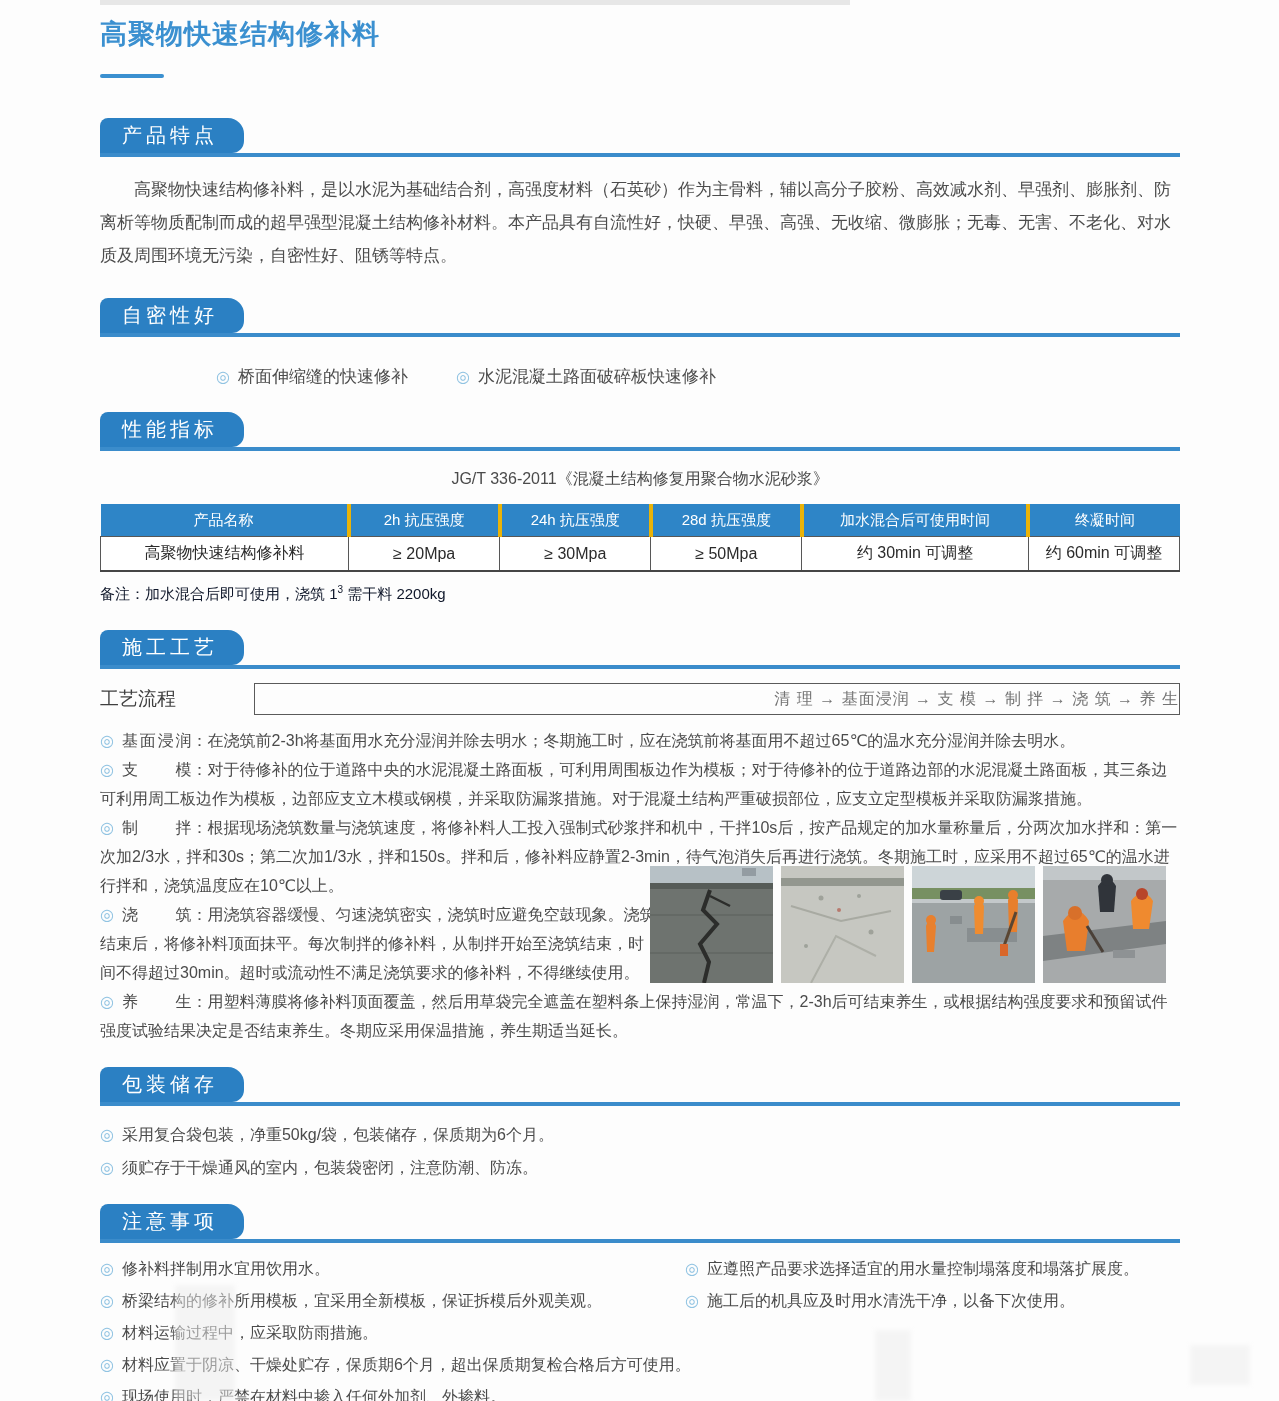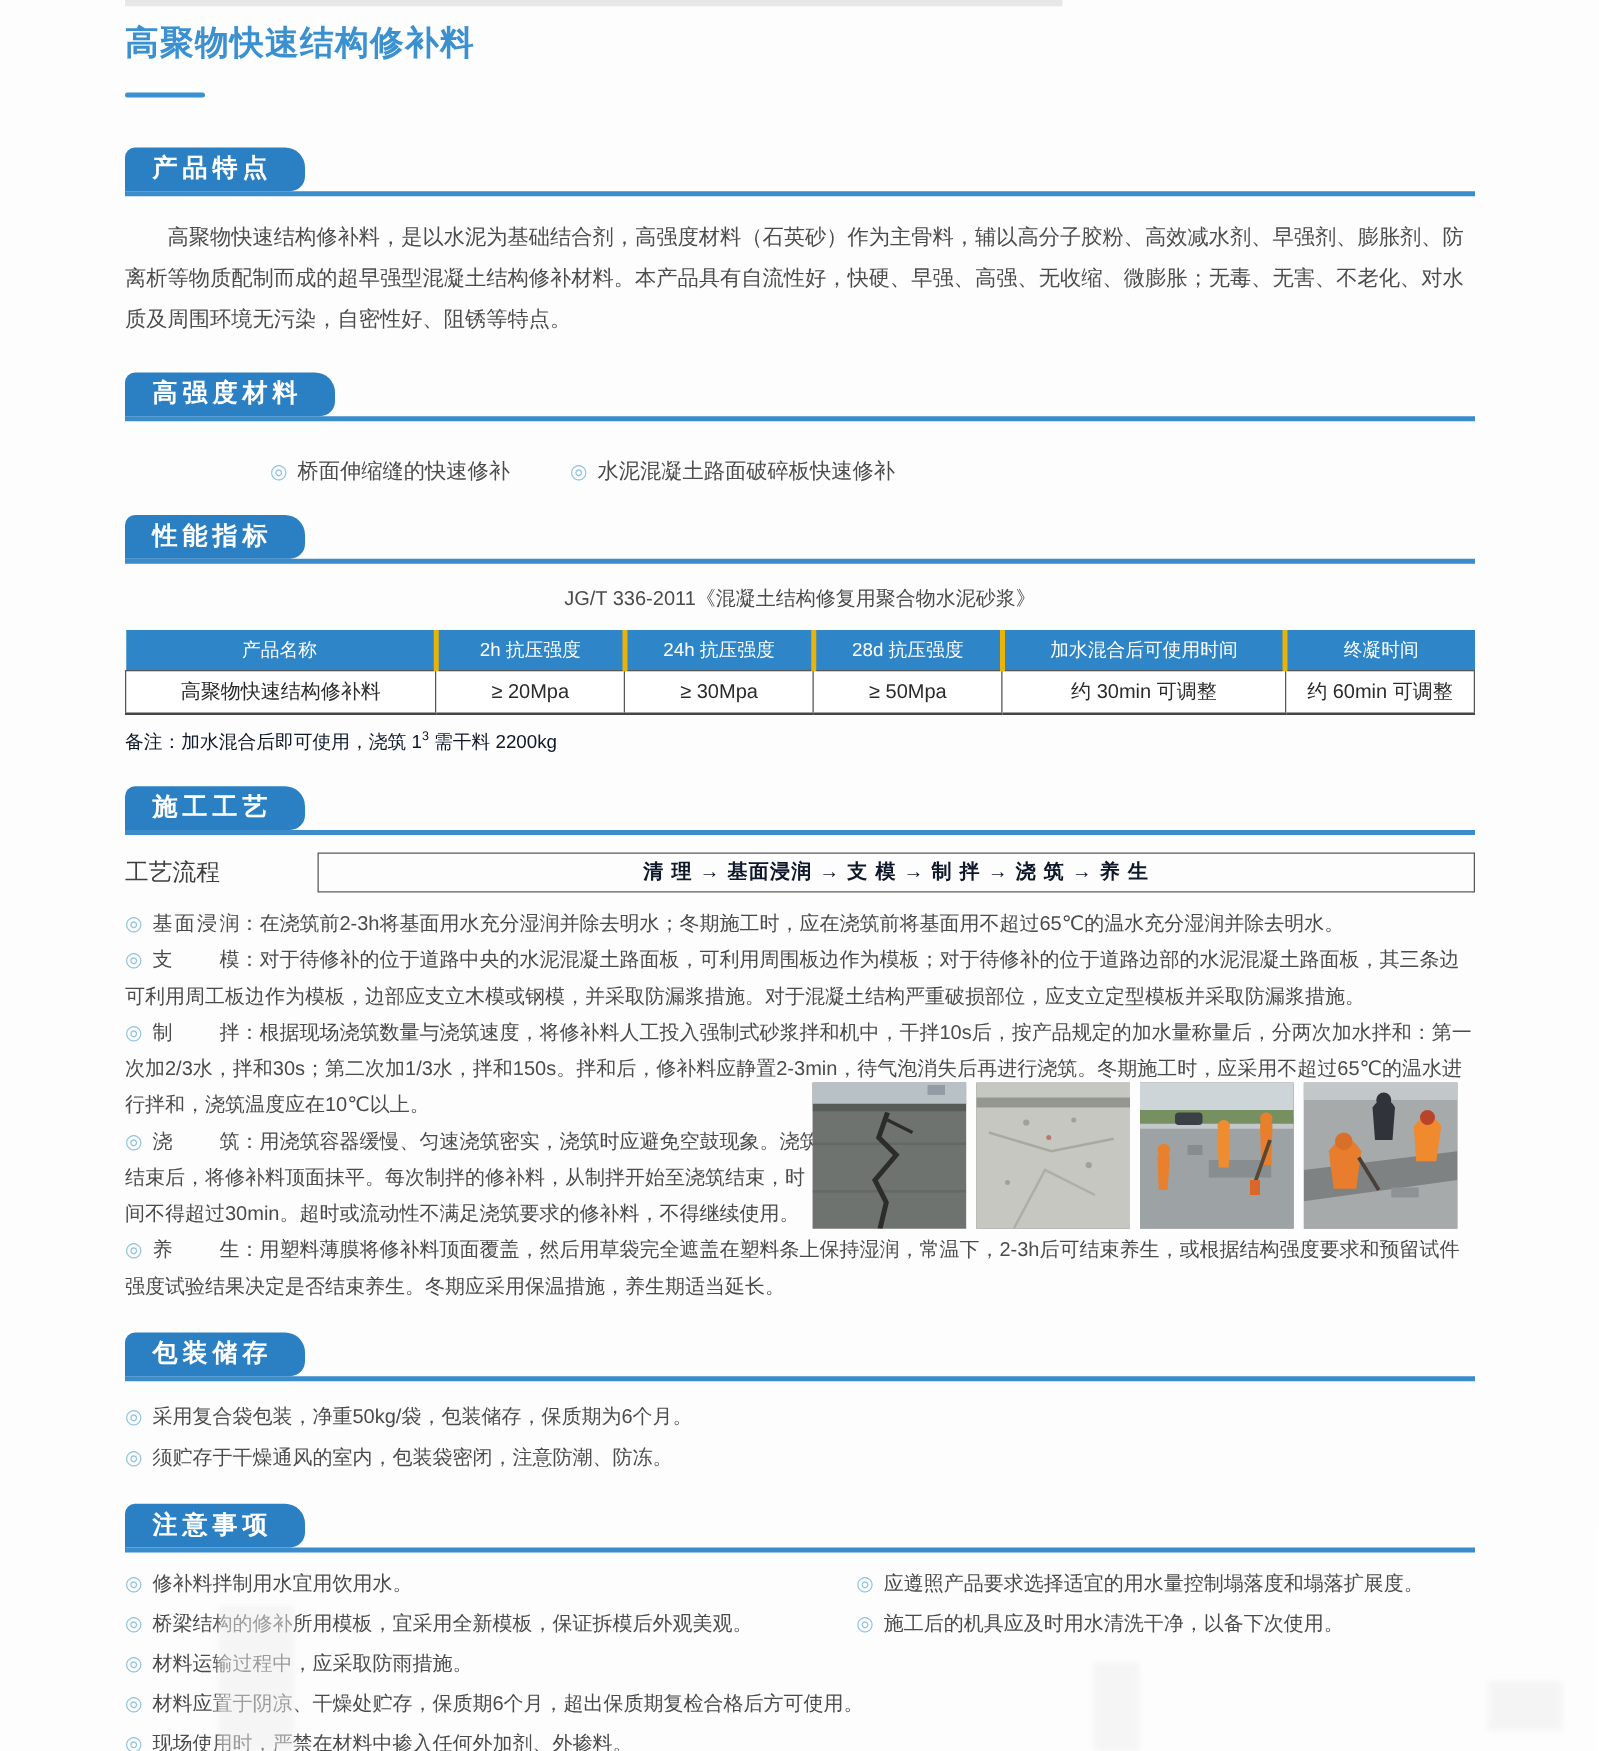--- a/index.html
+++ b/index.html
@@ -15,21 +15,21 @@
   .top-artifact{position:absolute;top:0;left:100px;width:750px;height:5px;background:#dcdcdc;opacity:.65;}
 
   
   .doc-title{margin:0;padding-top:16px;font-size:27px;font-weight:bold;color:#3b90d0;letter-spacing:1px;}
   .title-underline{width:64px;height:4px;background:#3b90d0;margin-top:22px;border-radius:2px;}
 
   
   .section-head{border-bottom:4px solid #3b8ccb;line-height:0;}
   .badge{
     display:inline-block;background:#2b80c3;color:#fff;
-    font-size:20px;font-weight:bold;letter-spacing:4px;
+    font-size:20px;font-weight:normal;letter-spacing:4px;
     height:35px;line-height:35px;padding:0 26px 0 22px;
     border-radius:8px 16px 12px 0;
   }
 
   
   .para{margin:16px 0 0 0;font-size:17px;line-height:33px;text-indent:2em;color:#4c4c4c;}
   .bullet{color:#90c3e2;font-size:16px;margin-right:8px;}
 
   
   .app-row{display:flex;margin-top:28px;font-size:17px;color:#4c4c4c;text-align:right;}
@@ -51,21 +51,21 @@
   .col-name{width:23%;} .col-2h{width:14%;} .col-24h{width:14%;}
   .col-28d{width:14%;} .col-time{width:21%;} .col-final{width:14%;}
   .note{margin-top:12px;font-size:15px;color:#0f172a;}
   .note sup{font-size:10px;}
 
   
   .flow-row{display:flex;align-items:center;margin-top:14px;gap:36px;}
   .flow-label{font-size:19px;color:#3f3f3f;flex:0 0 118px;}
   .flow-box{
     flex:1;border:1px solid #5a5a5a;height:30px;line-height:30px;
-    text-align:center;font-size:16px;font-weight:700;color:#0f172a;letter-spacing:1px;
+    text-align:right;font-size:16px;font-weight:400;color:#737373;letter-spacing:1px;
     background:#fdfdfd;
   }
   .step{margin:0;font-size:16px;line-height:29px;color:#4b4b4b;}
   .steps{margin-top:11px;}
   .step-term{display:inline-block;width:4.35em;text-align:justify;text-align-last:justify;vertical-align:bottom;}
   .step.narrow{width:556px;}
 
   
   .photos{position:absolute;left:650px;top:866px;width:517px;display:flex;gap:8px;}
   .photo{width:123px;height:117px;overflow:hidden;background:#999;}
@@ -96,21 +96,21 @@
 
     <h1 class="doc-title">高聚物快速结构修补料</h1>
     <div class="title-underline"></div>
 
     <div class="section-head gap-lg" style="margin-top:40px;">
       <span class="badge">产品特点</span>
     </div>
     <p class="para">高聚物快速结构修补料，是以水泥为基础结合剂，高强度材料（石英砂）作为主骨料，辅以高分子胶粉、高效减水剂、早强剂、膨胀剂、防离析等物质配制而成的超早强型混凝土结构修补材料。本产品具有自流性好，快硬、早强、高强、无收缩、微膨胀；无毒、无害、不老化、对水质及周围环境无污染，自密性好、阻锈等特点。</p>
 
     <div class="section-head" style="margin-top:26px;">
-      <span class="badge">高强度材料</span>
+      <span class="badge">自密性好</span>
     </div>
     <div class="app-row">
       <div class="app-item">
         <span class="bullet">◎</span><span>桥面伸缩缝的快速修补</span>
       </div>
       <div class="app-item">
         <span class="bullet">◎</span><span>水泥混凝土路面破碎板快速修补</span>
       </div>
     </div>
 

